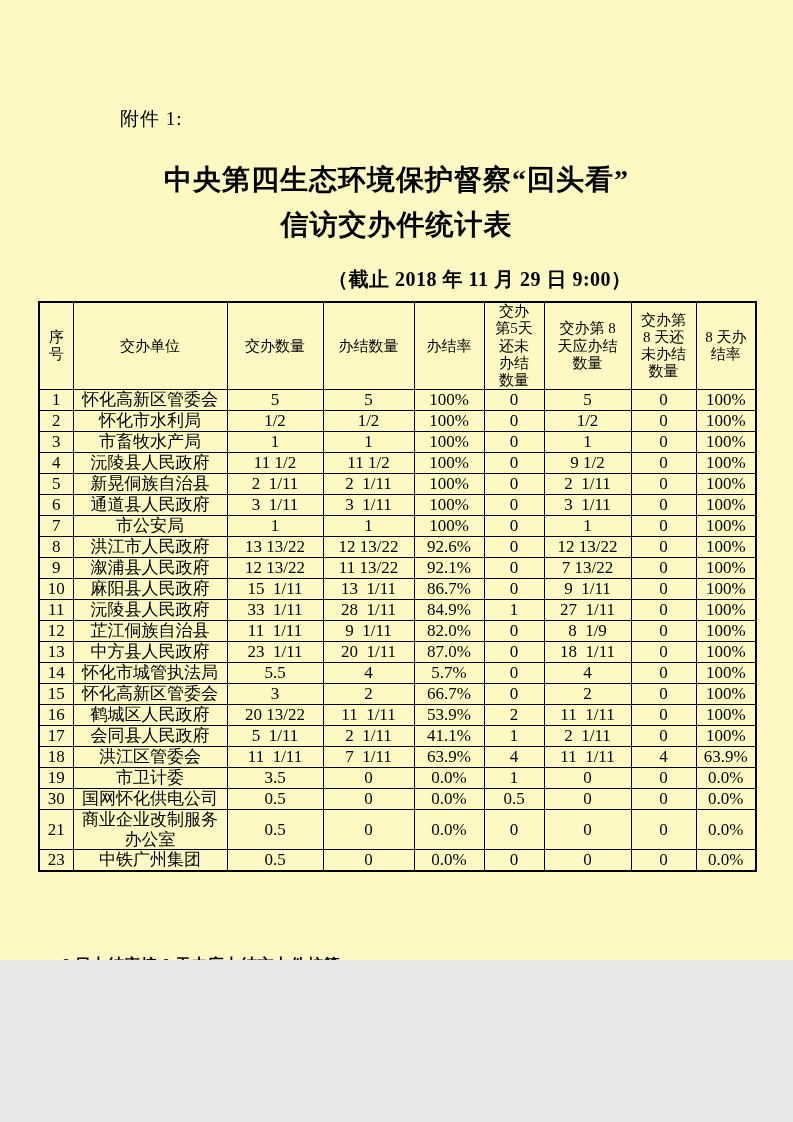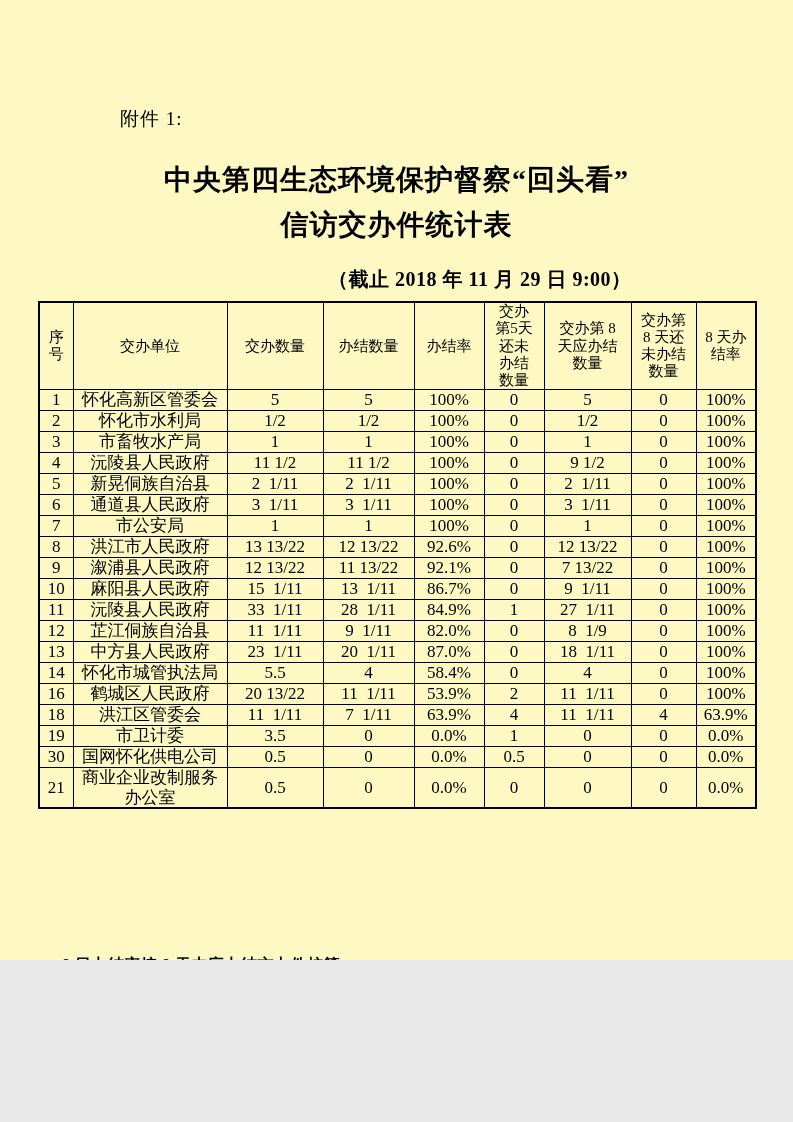--- a/index.html
+++ b/index.html
@@ -279,34 +279,56 @@
           <td>0</td>
           <td>18  1/11</td>
           <td>0</td>
           <td>100%</td>
         </tr>
         <tr>
           <td>14</td>
           <td>怀化市城管执法局</td>
           <td>5.5</td>
           <td>4</td>
-          <td>58.4%</td>
-          <td>0</td>
-          <td>4</td>
+          <td>5.7%</td>
+          <td>0</td>
+          <td>4</td>
+          <td>0</td>
+          <td>100%</td>
+        </tr>
+        <tr>
+          <td>15</td>
+          <td>怀化高新区管委会</td>
+          <td>3</td>
+          <td>2</td>
+          <td>66.7%</td>
+          <td>0</td>
+          <td>2</td>
           <td>0</td>
           <td>100%</td>
         </tr>
         <tr>
           <td>16</td>
           <td>鹤城区人民政府</td>
           <td>20 13/22</td>
           <td>11  1/11</td>
           <td>53.9%</td>
           <td>2</td>
           <td>11  1/11</td>
+          <td>0</td>
+          <td>100%</td>
+        </tr>
+        <tr>
+          <td>17</td>
+          <td>会同县人民政府</td>
+          <td>5  1/11</td>
+          <td>2  1/11</td>
+          <td>41.1%</td>
+          <td>1</td>
+          <td>2  1/11</td>
           <td>0</td>
           <td>100%</td>
         </tr>
         <tr>
           <td>18</td>
           <td>洪江区管委会</td>
           <td>11  1/11</td>
           <td>7  1/11</td>
           <td>63.9%</td>
           <td>4</td>
@@ -341,20 +363,31 @@
           <td>商业企业改制服务
 办公室</td>
           <td>0.5</td>
           <td>0</td>
           <td>0.0%</td>
           <td>0</td>
           <td>0</td>
           <td>0</td>
           <td>0.0%</td>
         </tr>
+        <tr>
+          <td>23</td>
+          <td>中铁广州集团</td>
+          <td>0.5</td>
+          <td>0</td>
+          <td>0.0%</td>
+          <td>0</td>
+          <td>0</td>
+          <td>0</td>
+          <td>0.0%</td>
+        </tr>
       </tbody>
   </table>
 
   <div class="footnote">8 日办结率按 8 天内应办结交办件核算。</div>
 
   <div class="page-number">
     <span class="dash">—</span><span>9</span><span class="dash">—</span>
   </div>
 
 </div>

